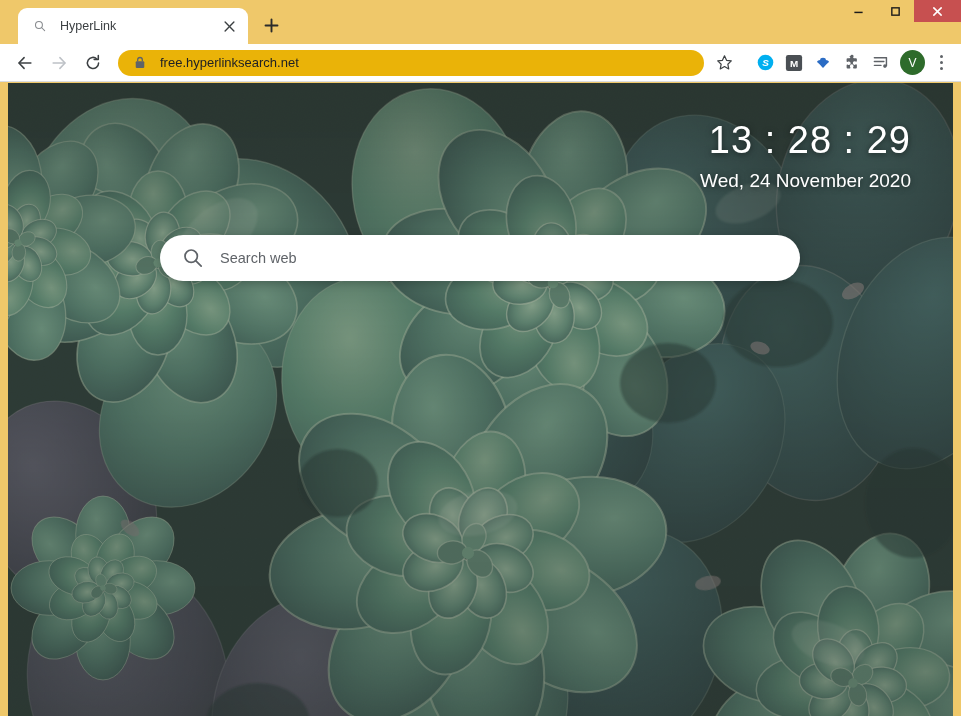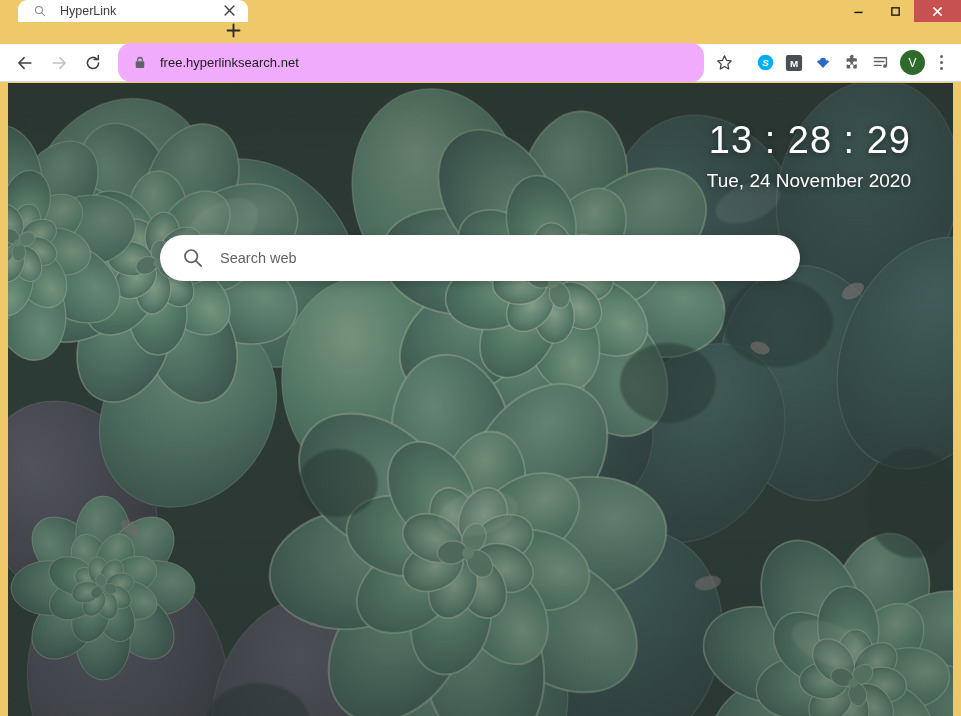--- a/index.html
+++ b/index.html
@@ -27,21 +27,20 @@
     background: #EFC86A;
     display: flex;
     align-items: flex-end;
   }
 
   .tabstrip {
     display: flex;
     align-items: flex-end;
     height: 44px;
     padding-left: 18px;
-    flex-direction: column;
   }
 
   .tab {
     position: relative;
     display: flex;
     align-items: center;
     width: 230px;
     height: 36px;
     background: #FFFFFF;
     border-radius: 9px 9px 0 0;
@@ -111,22 +110,22 @@
     width: 30px; height: 30px;
     flex: 0 0 30px;
     display: flex; align-items: center; justify-content: center;
     border-radius: 50%;
     margin-right: 4px;
     cursor: pointer;
   }
 
   .omnibox {
     flex: 1;
-    height: 39px;
-    background: #f0abfc;
+    height: 26px;
+    background: #eab308;
     border-radius: 13px;
     display: flex;
     align-items: center;
     padding: 0 14px;
     margin: 0 6px 0 6px;
     cursor: text;
   }
   .lock-wrap {
     width: 16px; height: 16px;
     flex: 0 0 16px;
@@ -541,21 +540,21 @@
         <ellipse cx="122" cy="445" rx="11" ry="6" fill="#93787f" transform="rotate(40 122 445)"></ellipse>
       </g>
 
       <rect width="945" height="633" fill="#2a4a44" opacity=".10"></rect>
       <rect width="945" height="633" fill="url(#gVign)"></rect>
       <rect width="945" height="633" filter="url(#grain)" fill="#6b7a70" opacity=".35"></rect>
     </svg>
 
     <div class="clock-block">
       <div class="clock-time">13 : 28 : 29</div>
-      <div class="clock-date">Tue, 24 November 2020</div>
+      <div class="clock-date">Wed, 24 November 2020</div>
     </div>
 
     <div class="searchbar">
       <span class="search-ico">
         <svg width="20" height="20" viewBox="0 0 22 22">
           <circle cx="9" cy="9" r="6.8" fill="none" stroke="#5f6368" stroke-width="1.9"></circle>
           <line x1="13.9" y1="13.9" x2="20" y2="20" stroke="#5f6368" stroke-width="1.9" stroke-linecap="round"></line>
         </svg>
       </span>
       <input class="search-input" type="text" placeholder="Search web" style="">

